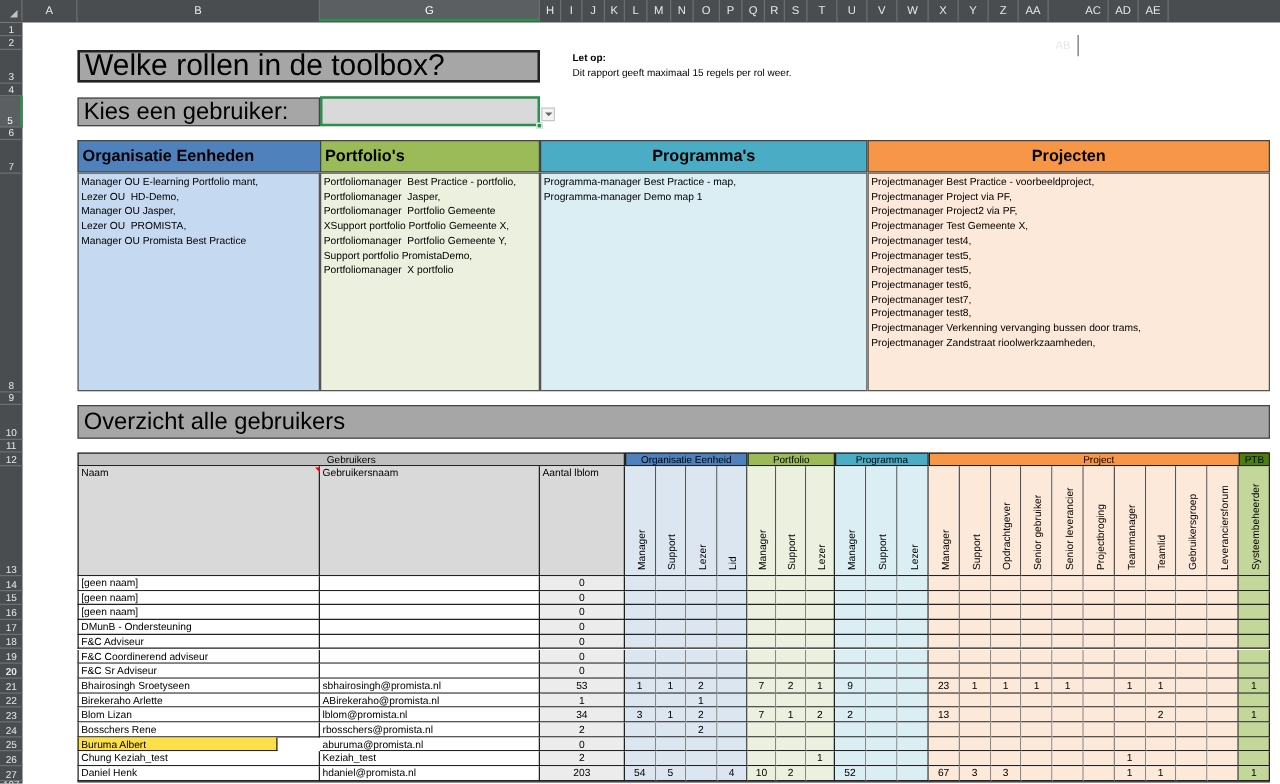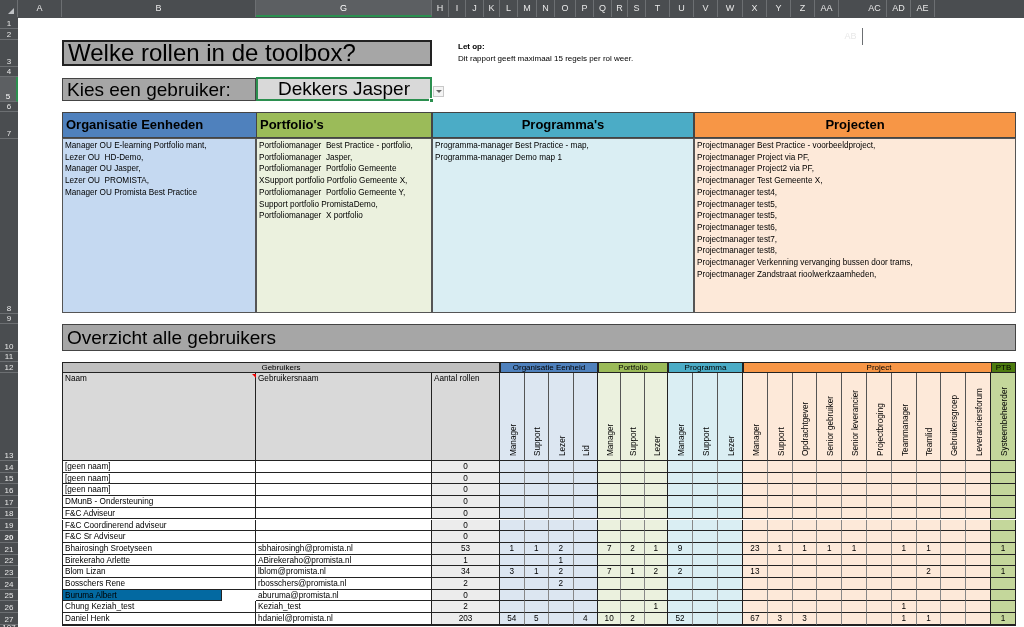--- a/index.html
+++ b/index.html
@@ -103,21 +103,20 @@
       <div class="r" style="top: 589.7px; height: 11.7px;">25</div>
       <div class="r" style="top: 601.4px; height: 11.7px;">26</div>
       <div class="r" style="top: 613.1px; height: 11.7px;">27</div>
       <div class="r" style="top: 624.8px; height: 8px;">107</div>
     </div>
 </div>
 
 <div class="box title1">Welke rollen in de toolbox?</div>
 <div class="box label-kies">Kies een gebruiker:</div>
 <div class="box user-select">
-  <span>Dekkers Jasper</span>
   <div class="handle"></div>
 </div>
 <div class="box dd-btn"><span></span></div>
 <div class="box note-title">Let op:</div>
 <div class="box note-text">Dit rapport geeft maximaal 15 regels per rol weer.</div>
 
 <div class="panel-hdr" id="ph-0" style="left: 62px; width: 220px; padding-left: 3px; background: rgb(79, 129, 189);"><span>Organisatie Eenheden</span></div>
 <div class="panel-body" id="pb-0" style="left: 62px; width: 194px; background: rgb(197, 217, 241);"><div>Manager OU E-learning Portfolio mant,</div><div>Lezer OU  HD-Demo,</div><div>Manager OU Jasper,</div><div>Lezer OU  PROMISTA,</div><div>Manager OU Promista Best Practice</div></div>
 
 <div class="panel-hdr" id="ph-1" style="left: 256px; width: 176px; padding-left: 3px; background: rgb(155, 187, 89);"><span>Portfolio's</span></div>
@@ -127,21 +126,21 @@
 <div class="panel-body" id="pb-2" style="left: 432px; width: 262px; background: rgb(218, 238, 243);"><div>Programma-manager Best Practice - map,</div><div>Programma-manager Demo map 1</div></div>
 
 <div class="panel-hdr" id="ph-3" style="left: 694px; width: 322px; text-align: center; background: rgb(247, 150, 70);"><span>Projecten</span></div>
 <div class="panel-body" id="pb-3" style="left: 694px; width: 322px; background: rgb(253, 233, 217);"><div>Projectmanager Best Practice - voorbeeldproject,</div><div>Projectmanager Project via PF,</div><div>Projectmanager Project2 via PF,</div><div>Projectmanager Test Gemeente X,</div><div>Projectmanager test4,</div><div>Projectmanager test5,</div><div>Projectmanager test5,</div><div>Projectmanager test6,</div><div>Projectmanager test7,</div><div>Projectmanager test8,</div><div>Projectmanager Verkenning vervanging bussen door trams,</div><div>Projectmanager Zandstraat rioolwerkzaamheden,</div></div>
 
 <div class="box title2">Overzicht alle gebruikers</div>
 
 <div class="grp" style="left:62px;width:438px;background:#bfbfbf;"><span>Gebruikers</span></div>
 <div class="hdrbox" style="left:62px;width:194px;border-left:1px solid #222;"><span>Naam</span></div>
 <div class="hdrbox" style="left:256px;width:176px;"><span>Gebruikersnaam</span></div>
-<div class="hdrbox" style="left:432px;width:68px;"><span>Aantal rollen</span></div>
+<div class="hdrbox" style="left:432px;width:68px;"><span>Aantal lblom</span></div>
 <div style="position:absolute;left:252px;top:374px;border-left:4px solid transparent;border-top:4px solid #e00;"></div>
 
 <div id="overview-grid">
     <div class="grp" style="left: 500px; width: 98px; background: rgb(79, 129, 189);"><span>Organisatie Eenheid</span></div>
     <div class="vhdr" style="left: 500px; width: 24.5px; background: rgb(220, 230, 241);">
       <span>Manager</span>
     </div>
     <div class="vhdr" style="left: 524.5px; width: 24.5px; background: rgb(220, 230, 241);">
       <span>Support</span>
     </div>
@@ -463,21 +462,21 @@
     <div class="num" style="left: 767.8px; top: 578px; width: 24.8px; background: rgb(253, 233, 217); border-right: 1px solid rgb(136, 136, 136);"></div>
     <div class="num" style="left: 792.6px; top: 578px; width: 24.8px; background: rgb(253, 233, 217); border-right: 1px solid rgb(136, 136, 136);"></div>
     <div class="num" style="left: 817.4px; top: 578px; width: 24.8px; background: rgb(253, 233, 217); border-right: 1px solid rgb(136, 136, 136);"></div>
     <div class="num" style="left: 842.2px; top: 578px; width: 24.8px; background: rgb(253, 233, 217); border-right: 1px solid rgb(136, 136, 136);"></div>
     <div class="num" style="left: 867px; top: 578px; width: 24.8px; background: rgb(253, 233, 217); border-right: 1px solid rgb(136, 136, 136);"></div>
     <div class="num" style="left: 891.8px; top: 578px; width: 24.8px; background: rgb(253, 233, 217); border-right: 1px solid rgb(136, 136, 136);"></div>
     <div class="num" style="left: 916.6px; top: 578px; width: 24.8px; background: rgb(253, 233, 217); border-right: 1px solid rgb(136, 136, 136);"></div>
     <div class="num" style="left: 941.4px; top: 578px; width: 24.8px; background: rgb(253, 233, 217); border-right: 1px solid rgb(136, 136, 136);"></div>
     <div class="num" style="left: 966.2px; top: 578px; width: 24.8px; background: rgb(253, 233, 217); border-right: 1px solid rgb(34, 34, 34);"></div>
     <div class="num" style="left: 991px; top: 578px; width: 25px; background: rgb(196, 215, 155); border-right: 1px solid rgb(34, 34, 34);"></div>
-    <div class="row-cell" style="left: 62px; top: 589.7px; width: 160px; border-left: 1px solid rgb(34, 34, 34); border-right: 1px solid rgb(34, 34, 34); background: #0369a1;">Buruma Albert</div>
+    <div class="row-cell" style="left: 62px; top: 589.7px; width: 160px; border-left: 1px solid rgb(34, 34, 34); border-right: 1px solid rgb(34, 34, 34); background: #fde047;">Buruma Albert</div>
     <div class="row-cell" style="left: 256px; top: 589.7px; width: 176px; border-right: 1px solid rgb(34, 34, 34); background: rgb(255, 255, 255);">aburuma@promista.nl</div>
     <div class="num" style="left: 432px; top: 589.7px; width: 68px; background: rgb(236, 236, 236); border-right: 1px solid rgb(34, 34, 34);">0</div>
     <div class="num" style="left: 500px; top: 589.7px; width: 24.5px; background: rgb(220, 230, 241); border-right: 1px solid rgb(136, 136, 136);"></div>
     <div class="num" style="left: 524.5px; top: 589.7px; width: 24.5px; background: rgb(220, 230, 241); border-right: 1px solid rgb(136, 136, 136);"></div>
     <div class="num" style="left: 549px; top: 589.7px; width: 24.5px; background: rgb(220, 230, 241); border-right: 1px solid rgb(136, 136, 136);"></div>
     <div class="num" style="left: 573.5px; top: 589.7px; width: 24.5px; background: rgb(220, 230, 241); border-right: 1px solid rgb(34, 34, 34);"></div>
     <div class="num" style="left: 598px; top: 589.7px; width: 23.3333px; background: rgb(235, 241, 222); border-right: 1px solid rgb(136, 136, 136);"></div>
     <div class="num" style="left: 621.333px; top: 589.7px; width: 23.3333px; background: rgb(235, 241, 222); border-right: 1px solid rgb(136, 136, 136);"></div>
     <div class="num" style="left: 644.667px; top: 589.7px; width: 23.3333px; background: rgb(235, 241, 222); border-right: 1px solid rgb(34, 34, 34);"></div>
     <div class="num" style="left: 668px; top: 589.7px; width: 25px; background: rgb(218, 238, 243); border-right: 1px solid rgb(136, 136, 136);"></div>

